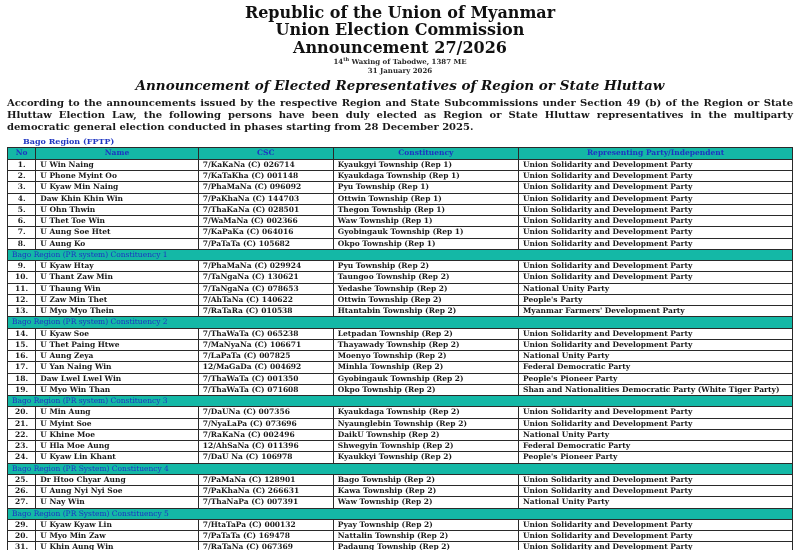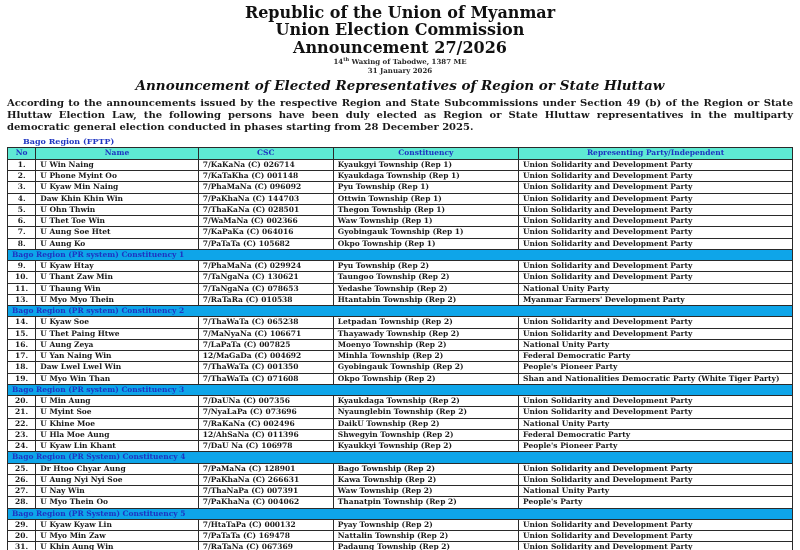--- a/index.html
+++ b/index.html
@@ -45,29 +45,29 @@
     line-height: 1.1;
     height: 10px;
     overflow: hidden;
     white-space: nowrap;
     text-align: left;
     font-weight: bold;
   }
   table.results { border: 1.5px solid #222; }
   table.results th {
     color: var(--accent);
-    background: #5eead4;
+    background: #14b8a6;
     text-align: center;
     padding: 1.5px 2px;
   }
   table.results td.cell-no { text-align: center; padding: 1px 1px; }
   tr.section-row td {
     color: var(--accent);
-    background: #0ea5e9;
-    font-weight: bold;
+    background: #14b8a6;
+    font-weight: normal;
   }
   col.c-no { width: 3.6%; }
   col.c-name { width: 20.7%; }
   col.c-csc { width: 17.2%; }
   col.c-constituency { width: 23.6%; }
   col.c-party { width: 34.9%; }
 </style>
 </head>
 <body>
 
@@ -178,20 +178,27 @@
           <td class="cell-party">Union Solidarity and Development Party</td>
         </tr>
         <tr>
           <td class="cell-no">11.</td>
           <td class="cell-name">U Thaung Win</td>
           <td class="cell-csc">7/TaNgaNa (C) 078653</td>
           <td class="cell-constituency">Yedashe Township (Rep 2)</td>
           <td class="cell-party">National Unity Party</td>
         </tr>
         <tr>
+          <td class="cell-no">12.</td>
+          <td class="cell-name">U Zaw Min Thet</td>
+          <td class="cell-csc">7/AhTaNa (C) 140622</td>
+          <td class="cell-constituency">Ottwin Township (Rep 2)</td>
+          <td class="cell-party">People's Party</td>
+        </tr>
+        <tr>
           <td class="cell-no">13.</td>
           <td class="cell-name">U Myo Myo Thein</td>
           <td class="cell-csc">7/RaTaRa (C) 010538</td>
           <td class="cell-constituency">Htantabin Township (Rep 2)</td>
           <td class="cell-party">Myanmar Farmers' Development Party</td>
         </tr>
         <tr class="section-row">
           <td colspan="5">Bago Region (PR system) Constituency 2</td>
         </tr>
         <tr>
@@ -291,27 +298,20 @@
           <td class="cell-constituency">Kawa Township (Rep 2)</td>
           <td class="cell-party">Union Solidarity and Development Party</td>
         </tr>
         <tr>
           <td class="cell-no">27.</td>
           <td class="cell-name">U Nay Win</td>
           <td class="cell-csc">7/ThaNaPa (C) 007391</td>
           <td class="cell-constituency">Waw Township (Rep 2)</td>
           <td class="cell-party">National Unity Party</td>
         </tr>
-        <tr>
-          <td class="cell-no">28.</td>
-          <td class="cell-name">U Myo Thein Oo</td>
-          <td class="cell-csc">7/PaKhaNa (C) 004062</td>
-          <td class="cell-constituency">Thanatpin Township (Rep 2)</td>
-          <td class="cell-party">People's Party</td>
-        </tr>
         <tr class="section-row">
           <td colspan="5">Bago Region (PR System) Constituency 5</td>
         </tr>
         <tr>
           <td class="cell-no">29.</td>
           <td class="cell-name">U Kyaw Kyaw Lin</td>
           <td class="cell-csc">7/HtaTaPa (C) 000132</td>
           <td class="cell-constituency">Pyay Township (Rep 2)</td>
           <td class="cell-party">Union Solidarity and Development Party</td>
         </tr>

